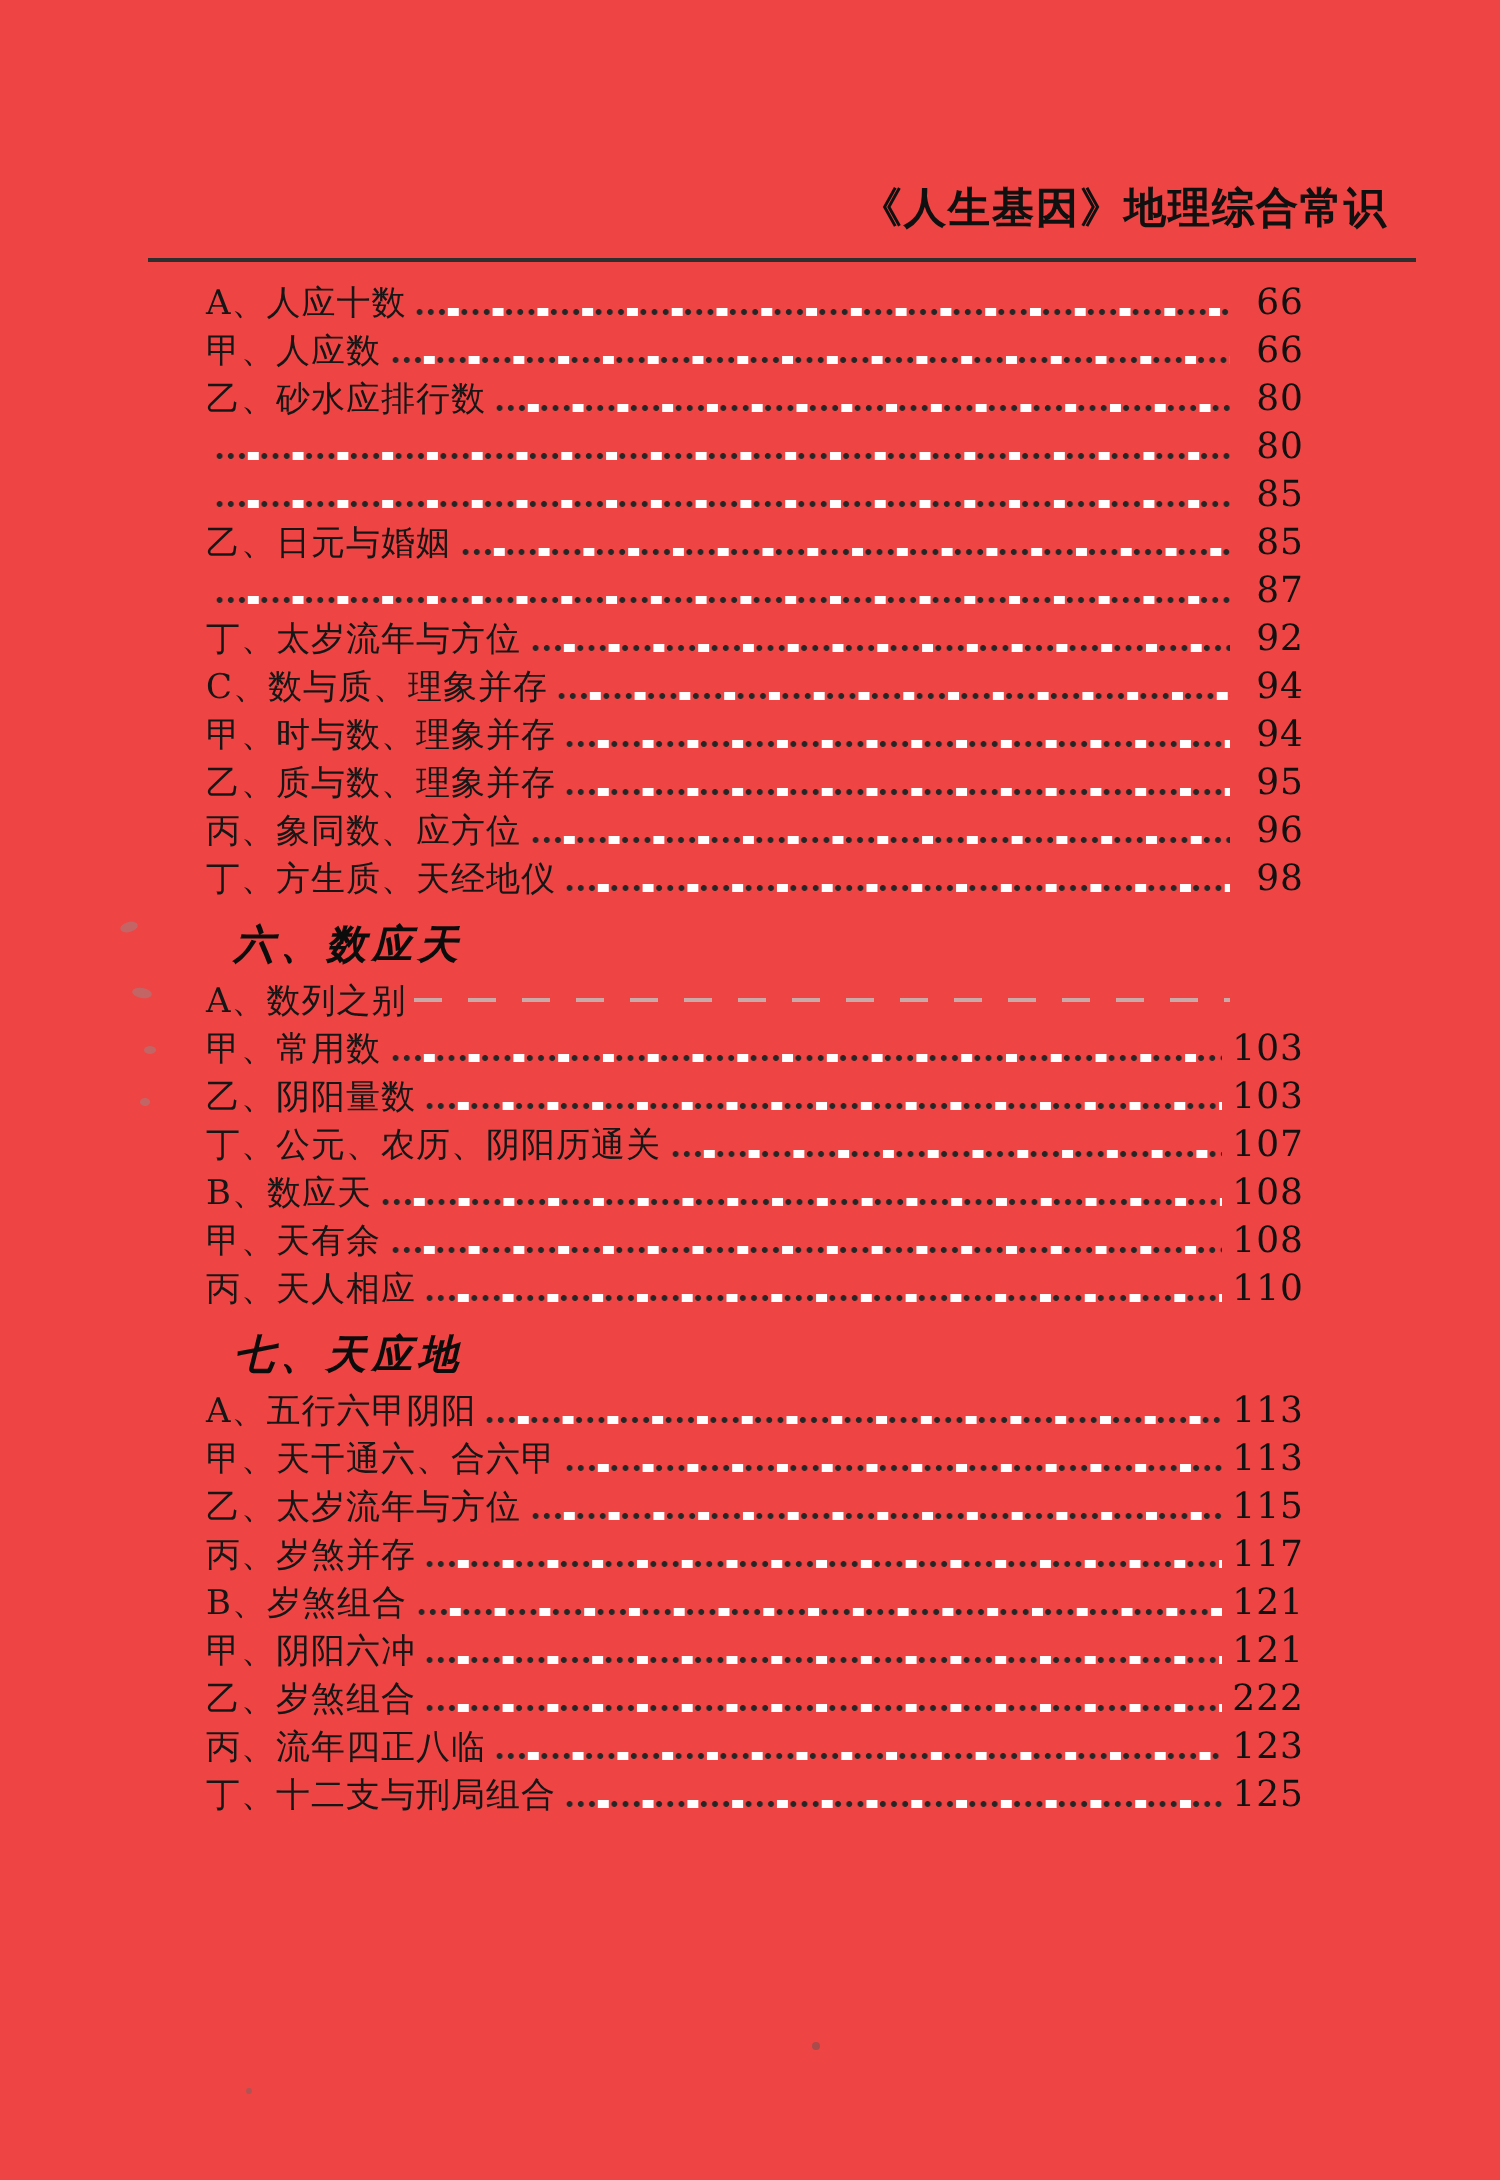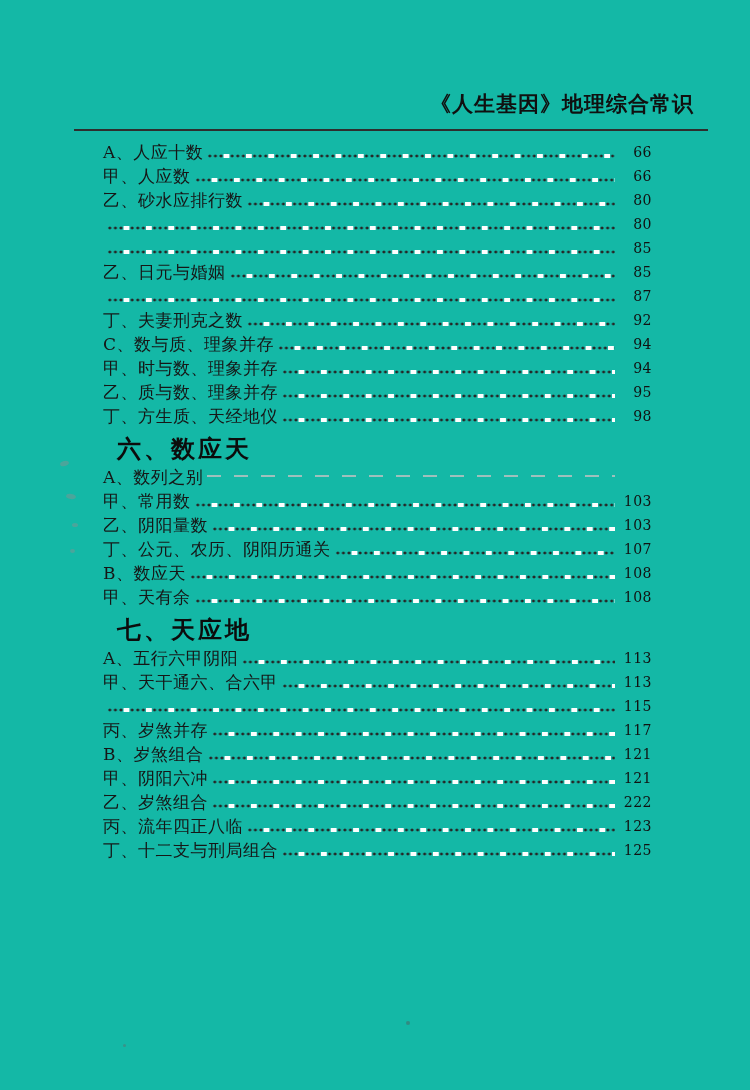--- a/index.html
+++ b/index.html
@@ -9,21 +9,21 @@
   }
   body {
     width: 750px;
     height: 1090px;
     font-family: "DejaVu Serif", "Liberation Serif", serif;
   }
   .scan-page {
     position: relative;
     width: 750px;
     height: 1090px;
-    background: #14b8a6;
+    background: #ef4444;
     overflow: hidden;
     color: #141414;
   }
   
   .header-title {
     position: absolute;
     top: 90px;
     right: 56px;
     font-size: 21px;
     font-weight: bold;
@@ -40,27 +40,28 @@
     background: #2e2e2e;
   }
   
   .toc {
     position: absolute;
     top: 140px;
     left: 103px;
     width: 549px;
   }
   .toc-heading {
-    font-size: 24px;
+    font-size: 20px;
     font-weight: bold;
     letter-spacing: 3px;
     color: #0c0c0c;
     margin: 9px 0 5px 14px;
     line-height: 23px;
     white-space: nowrap;
+    font-style: italic;
   }
   .toc-row {
     display: flex;
     align-items: center;
     height: 24px;
     font-size: 17px;
     line-height: 24px;
     color: #161616;
   }
   .toc-label {
@@ -92,21 +93,21 @@
     height: 2px;
     bottom: 12px;
     background-image:
       repeating-linear-gradient(90deg, #c2c2c2 0 14px, transparent 14px 27px);
     background-size: auto;
     opacity: 0.8;
   }
   .toc-page {
     min-width: 32px;
     text-align: right;
-    font-size: 14px;
+    font-size: 18px;
     letter-spacing: 0.5px;
     color: #111;
     white-space: nowrap;
   }
   
   .speck {
     position: absolute;
     background: #8f8f8f;
     border-radius: 50%;
     opacity: 0.45;
@@ -154,38 +155,43 @@
       <div class="toc-row">
     <span class="toc-label">乙、日元与婚姻</span>
     <span class="leader"></span>
     <span class="toc-page">85</span>
   </div>
       <div class="toc-row">
     <span class="leader"></span>
     <span class="toc-page">87</span>
   </div>
       <div class="toc-row">
-    <span class="toc-label">丁、夫妻刑克之数</span>
+    <span class="toc-label">丁、太岁流年与方位</span>
     <span class="leader"></span>
     <span class="toc-page">92</span>
   </div>
       <div class="toc-row">
     <span class="toc-label">C、数与质、理象并存</span>
     <span class="leader"></span>
     <span class="toc-page">94</span>
   </div>
       <div class="toc-row">
     <span class="toc-label">甲、时与数、理象并存</span>
     <span class="leader"></span>
     <span class="toc-page">94</span>
   </div>
       <div class="toc-row">
     <span class="toc-label">乙、质与数、理象并存</span>
     <span class="leader"></span>
     <span class="toc-page">95</span>
+  </div>
+      <div class="toc-row">
+    <span class="toc-label">丙、象同数、应方位</span>
+    <span class="leader"></span>
+    <span class="toc-page">96</span>
   </div>
       <div class="toc-row">
     <span class="toc-label">丁、方生质、天经地仪</span>
     <span class="leader"></span>
     <span class="toc-page">98</span>
   </div>
       <div class="toc-heading">六、数应天</div>
       <div class="toc-row">
     <span class="toc-label">A、数列之别</span>
     <span class="leader faint"></span>
@@ -209,32 +215,38 @@
       <div class="toc-row">
     <span class="toc-label">B、数应天</span>
     <span class="leader"></span>
     <span class="toc-page">108</span>
   </div>
       <div class="toc-row">
     <span class="toc-label">甲、天有余</span>
     <span class="leader"></span>
     <span class="toc-page">108</span>
   </div>
+      <div class="toc-row">
+    <span class="toc-label">丙、天人相应</span>
+    <span class="leader"></span>
+    <span class="toc-page">110</span>
+  </div>
       <div class="toc-heading">七、天应地</div>
       <div class="toc-row">
     <span class="toc-label">A、五行六甲阴阳</span>
     <span class="leader"></span>
     <span class="toc-page">113</span>
   </div>
       <div class="toc-row">
     <span class="toc-label">甲、天干通六、合六甲</span>
     <span class="leader"></span>
     <span class="toc-page">113</span>
   </div>
       <div class="toc-row">
+    <span class="toc-label">乙、太岁流年与方位</span>
     <span class="leader"></span>
     <span class="toc-page">115</span>
   </div>
       <div class="toc-row">
     <span class="toc-label">丙、岁煞并存</span>
     <span class="leader"></span>
     <span class="toc-page">117</span>
   </div>
       <div class="toc-row">
     <span class="toc-label">B、岁煞组合</span>

